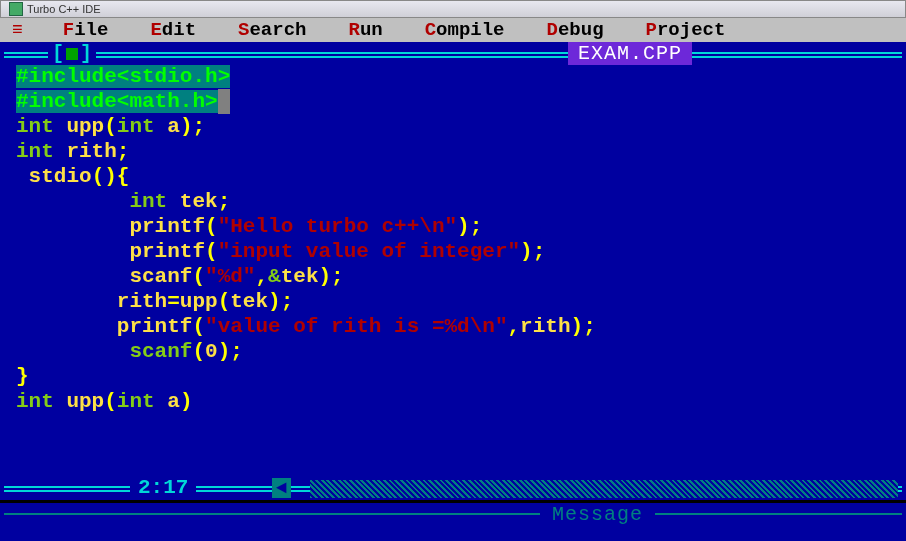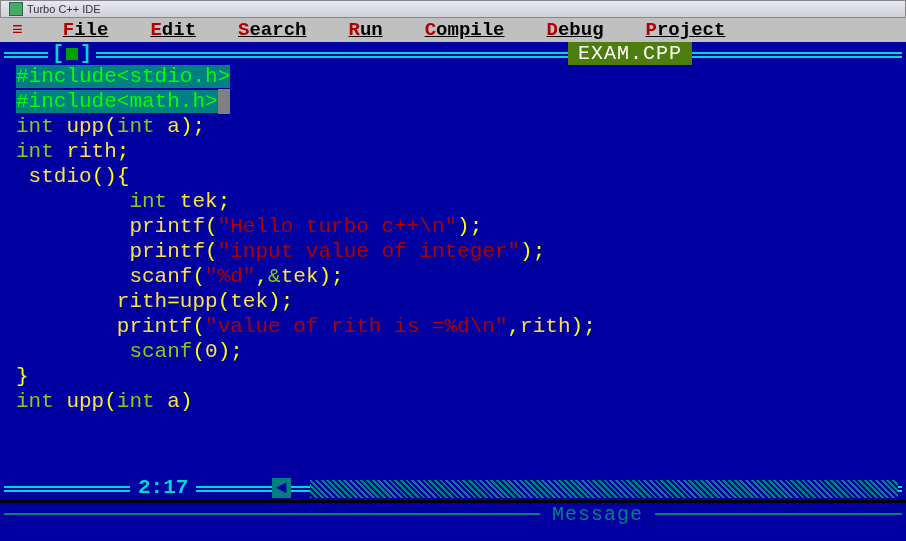--- a/index.html
+++ b/index.html
@@ -40,21 +40,20 @@
 .menu-burger {
   color: #b00000;
   font-size: 18px;
   margin-right: 40px;
   line-height: 1;
 }
 .menu-item {
   margin-right: 42px;
   color: #000;
   cursor: pointer;
-  text-decoration: underline;
 }
 .menu-hotkey { color: #b00000; }
 .editor-area {
   background: #0000a0;
   height: 458px;
   position: relative;
 }
 .editor-frame-top {
   height: 22px;
   display: flex;
@@ -86,32 +85,32 @@
   width: 12px;
   height: 12px;
   background: #00a000;
   margin: 0 2px;
   vertical-align: -1px;
 }
 .frame-title {
   position: absolute;
   left: 568px;
   top: 0;
-  background: #4d7c0f;
+  background: #6d28d9;
   color: #fff;
   font-size: 20px;
   padding: 0 10px;
   z-index: 2;
   letter-spacing: 1px;
 }
 .code-area {
   padding-left: 16px;
   font-size: 21px;
   line-height: 25px;
-  font-weight: normal;
+  font-weight: bold;
 }
 .ln { white-space: pre; }
 .sel { background: #008080; color: #00ff00; }
 .y { color: #ffff00; }
 .g { color: #84cc16; }
 .w { color: #fde047; }
 .r { color: #b00000; }
 .cursor {
   display: inline-block;
   width: 12px;

